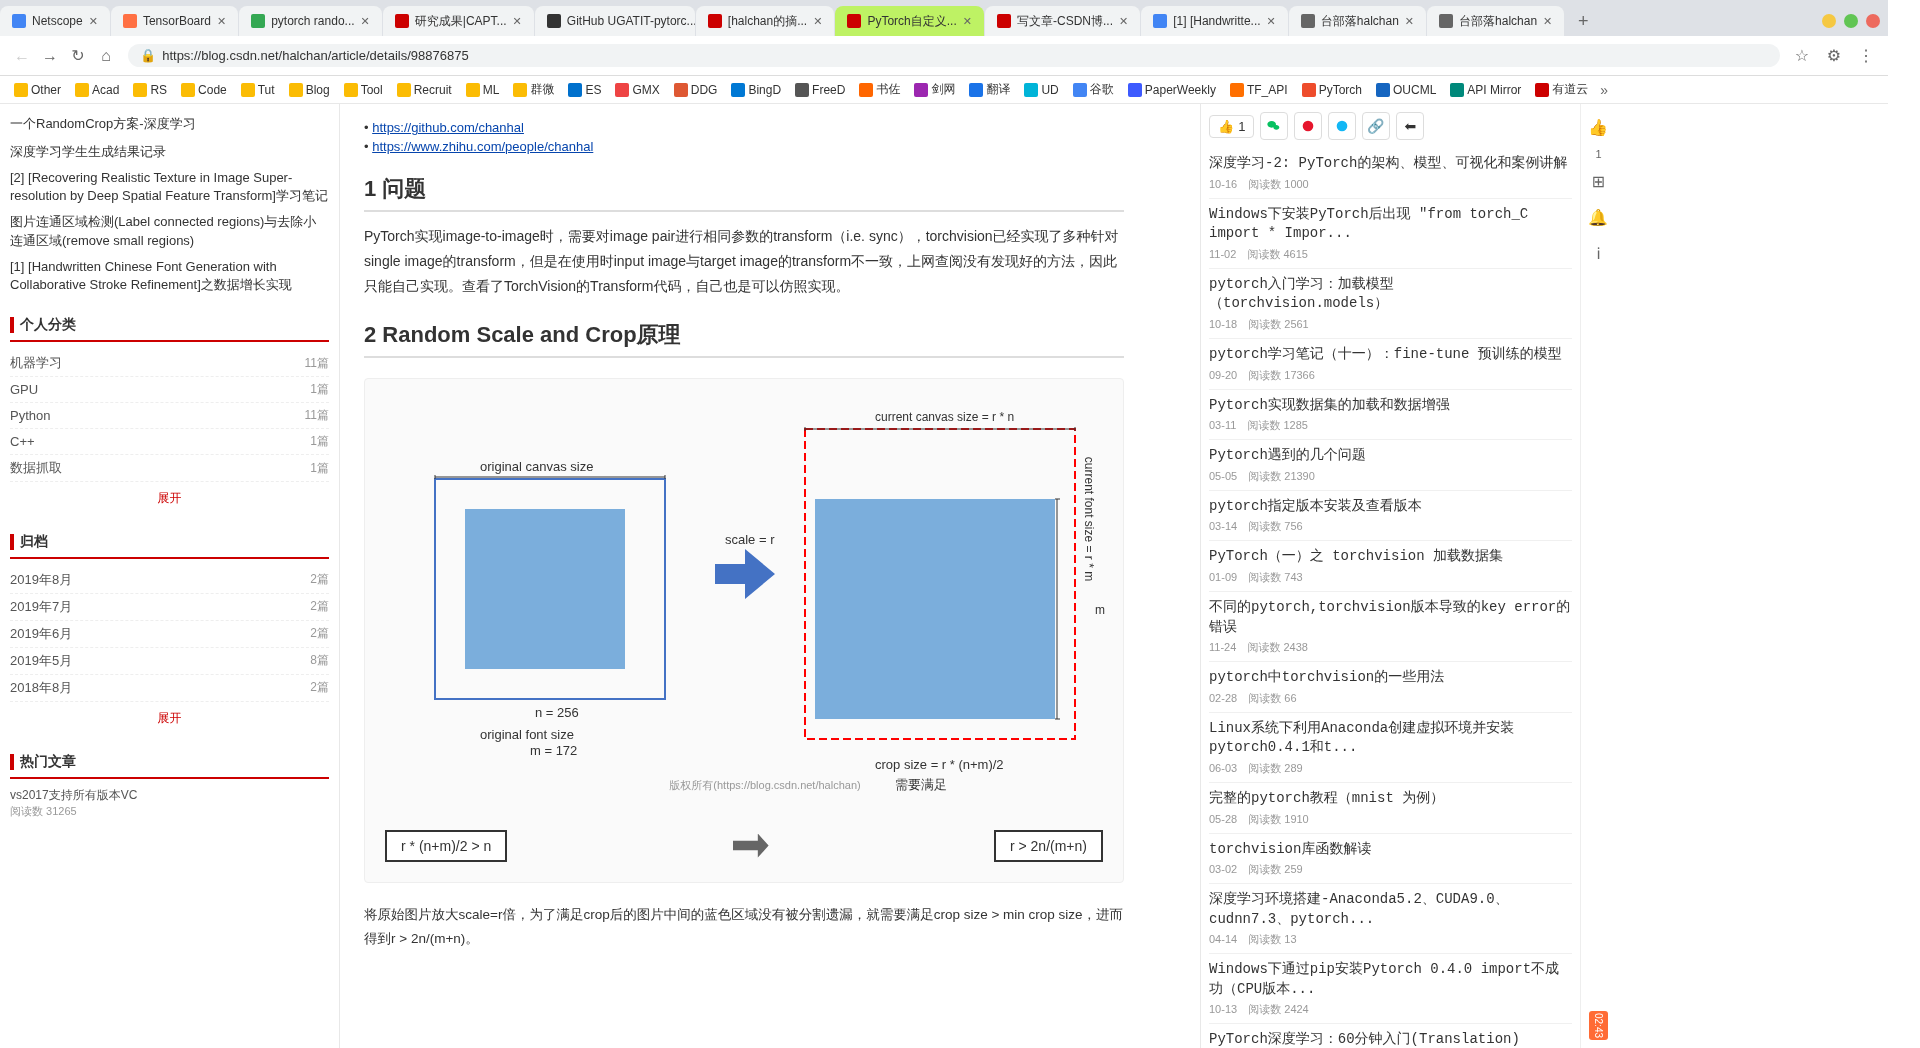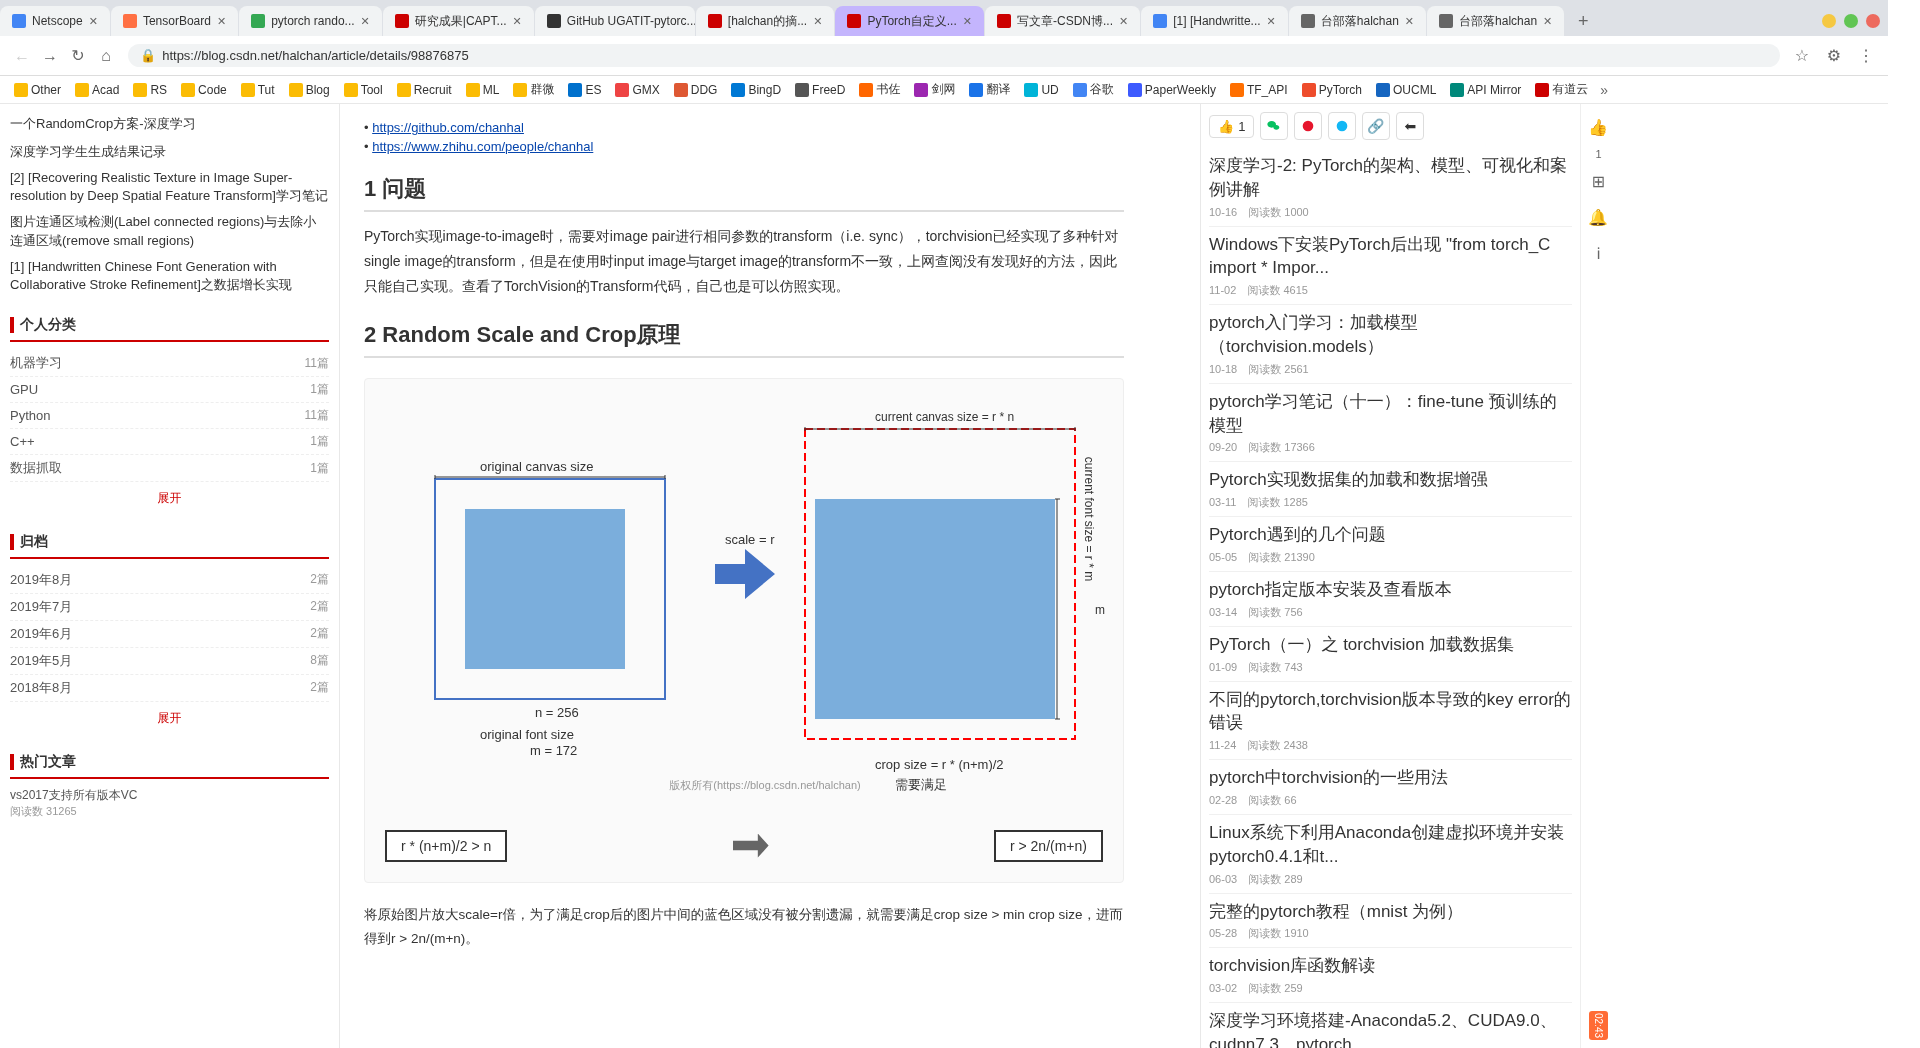--- a/index.html
+++ b/index.html
@@ -2,21 +2,21 @@
 <html><head>
   <meta charset="utf-8">
   <style>
     * { box-sizing: border-box; margin: 0; padding: 0; }
     body { font-family: 'Microsoft YaHei', 'SimHei', Arial, sans-serif; font-size: 13px; background: #fff; color: #333; overflow: hidden; }
     
     
     .browser-chrome { width: 1888px; background: #f1f3f4; }
     .tab-bar { display: flex; align-items: center; background: #dee1e6; padding: 6px 0 0 0; height: 36px; }
     .tab { display: flex; align-items: center; padding: 0 12px; height: 30px; background: #f1f3f4; border-radius: 8px 8px 0 0; font-size: 12px; color: #333; margin-right: 1px; white-space: nowrap; max-width: 160px; overflow: hidden; cursor: pointer; }
-    .tab.active { background: #c4b5fd; align-items: center; }
+    .tab.active { background: #bef264; align-items: center; }
     .tab-icon { width: 14px; height: 14px; margin-right: 6px; display: inline-block; border-radius: 2px; flex-shrink: 0; }
     .tab-close { margin-left: 6px; font-size: 11px; color: #666; cursor: pointer; }
     .tab-new { width: 28px; height: 28px; display: flex; align-items: center; justify-content: center; font-size: 18px; color: #666; cursor: pointer; margin-left: 4px; }
     
     .nav-bar { display: flex; align-items: center; background: #fff; padding: 4px 8px; height: 40px; border-bottom: 1px solid #ddd; }
     .nav-btn { width: 28px; height: 28px; display: flex; align-items: center; justify-content: center; border-radius: 50%; cursor: pointer; color: #666; font-size: 16px; }
     .nav-btn.disabled { color: #ccc; cursor: default; }
     .address-bar { flex: 1; margin: 0 8px; background: #f1f3f4; border-radius: 20px; padding: 4px 12px; font-size: 13px; color: #333; display: flex; align-items: center; }
     .address-text { flex: 1; }
     .nav-actions { display: flex; gap: 4px; }
@@ -50,21 +50,21 @@
     .article-text { font-size: 14px; line-height: 1.8; color: #333; margin-bottom: 12px; }
     
     
     .diagram-container { margin: 20px 0; padding: 20px; background: #fafafa; border: 1px solid #eee; border-radius: 4px; position: relative; }
     
     
     .right-sidebar { width: 380px; min-width: 380px; border-left: 1px solid #e8e8e8; overflow-y: auto; padding: 8px; background: #fff; }
     .right-top-actions { display: flex; gap: 6px; align-items: center; margin-bottom: 8px; }
     .right-action-btn { width: 28px; height: 28px; display: flex; align-items: center; justify-content: center; border: 1px solid #ddd; border-radius: 4px; cursor: pointer; font-size: 14px; }
     .recommend-item { padding: 6px 0; border-bottom: 1px solid #f0f0f0; cursor: pointer; }
-    .recommend-title { font-size: 17px; color: #333; line-height: 1.4; margin-bottom: 3px; }
+    .recommend-title { font-size: 14px; color: #333; line-height: 1.4; margin-bottom: 3px; font-family: Liberation Mono, monospace; }
     .recommend-meta { font-size: 11px; color: #999; }
     .recommend-meta span { margin-right: 8px; }
     
     
     .right-float-tools { width: 36px; min-width: 36px; background: #fff; border-left: 1px solid #eee; display: flex; flex-direction: column; align-items: center; padding: 8px 0; gap: 6px; }
     .float-btn { width: 30px; height: 30px; display: flex; align-items: center; justify-content: center; border-radius: 4px; cursor: pointer; font-size: 16px; color: #666; }
     .like-count { font-size: 11px; color: #666; text-align: center; }
     .time-badge { background: #ff6b35; color: #fff; font-size: 10px; padding: 2px 4px; border-radius: 3px; writing-mode: vertical-rl; }
 
     

